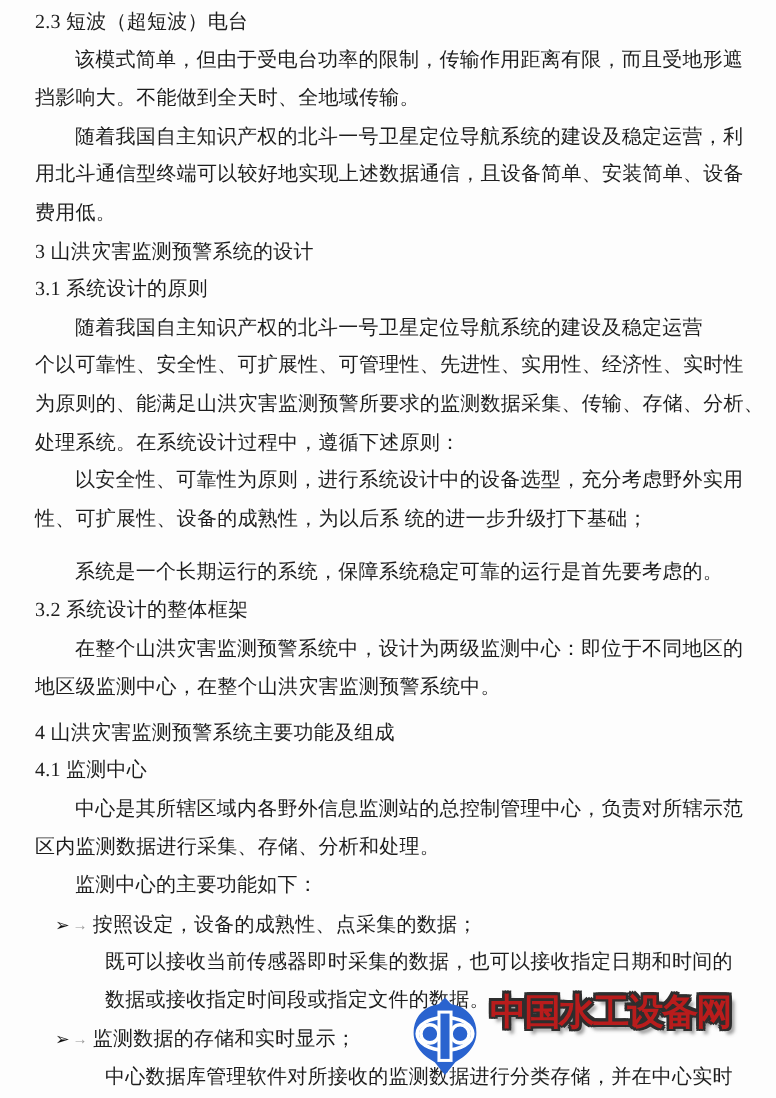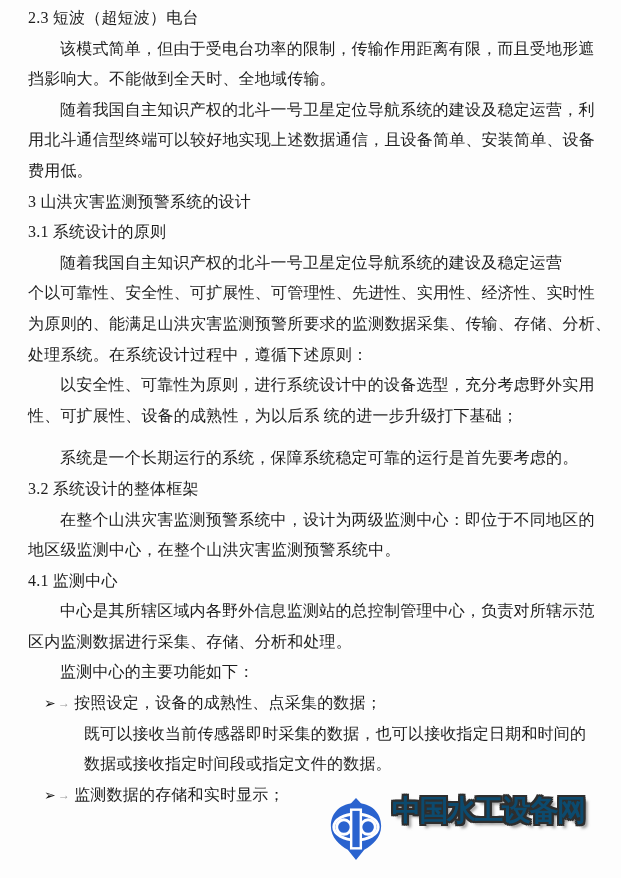--- a/index.html
+++ b/index.html
@@ -48,21 +48,21 @@
     align-items: flex-start;
   }
   .wm-logo { width: 58px; height: 66px; margin-top: 2px; flex: 0 0 auto; }
   .wm-textcol { margin-left: 7px; }
   .wm-name {
     font-family: "Liberation Sans", "DejaVu Sans", sans-serif;
     font-size: 29px;
     font-weight: bold;
     line-height: 33px;
     letter-spacing: -1.5px;
-    color: #0c4a6e;
+    color: #b91c1c;
     white-space: nowrap;
     text-shadow:
       -2px -2px 0 #2e2e2e, 2px -2px 0 #2e2e2e,
       -2px  2px 0 #2e2e2e, 2px  2px 0 #2e2e2e,
       -2px  0   0 #2e2e2e, 2px  0   0 #2e2e2e,
        0   -2px 0 #2e2e2e, 0    2px 0 #2e2e2e,
        4px  4px 3px rgba(110,110,110,0.75);
   }
   .wm-url {
     font-family: "Liberation Sans", "DejaVu Sans", sans-serif;
@@ -99,28 +99,30 @@
       <div class="line indent"><span class="line-text">随着我国自主知识产权的北斗一号卫星定位导航系统的建设及稳定运营</span></div>
       <div class="line flush"><span class="line-text">个以可靠性、安全性、可扩展性、可管理性、先进性、实用性、经济性、实时性</span></div>
       <div class="line flush"><span class="line-text">为原则的、能满足山洪灾害监测预警所要求的监测数据采集、传输、存储、分析、</span></div>
       <div class="line flush"><span class="line-text">处理系统。在系统设计过程中，遵循下述原则：</span></div>
       <div class="line indent"><span class="line-text">以安全性、可靠性为原则，进行系统设计中的设备选型，充分考虑野外实用</span></div>
       <div class="line flush"><span class="line-text">性、可扩展性、设备的成熟性，为以后系 统的进一步升级打下基础；</span></div>
       <div class="line indent" style="margin-top: 12px;"><span class="line-text">系统是一个长期运行的系统，保障系统稳定可靠的运行是首先要考虑的。</span></div>
       <div class="line heading"><span class="line-text">3.2 系统设计的整体框架</span></div>
       <div class="line indent"><span class="line-text">在整个山洪灾害监测预警系统中，设计为两级监测中心：即位于不同地区的</span></div>
       <div class="line flush"><span class="line-text">地区级监测中心，在整个山洪灾害监测预警系统中。</span></div>
+      <div class="line heading" style="margin-top: 6px;"><span class="line-text">4 山洪灾害监测预警系统主要功能及组成</span></div>
       <div class="line heading"><span class="line-text">4.1 监测中心</span></div>
       <div class="line indent"><span class="line-text">中心是其所辖区域内各野外信息监测站的总控制管理中心，负责对所辖示范</span></div>
       <div class="line flush"><span class="line-text">区内监测数据进行采集、存储、分析和处理。</span></div>
       <div class="line indent"><span class="line-text">监测中心的主要功能如下：</span></div>
       <div class="line bullet"><span class="bullet-glyph">➢</span><span class="tab-arrow">→</span><span class="line-text">按照设定，设备的成熟性、点采集的数据；</span></div>
       <div class="line sub"><span class="line-text">既可以接收当前传感器即时采集的数据，也可以接收指定日期和时间的</span></div>
       <div class="line sub"><span class="line-text">数据或接收指定时间段或指定文件的数据。</span></div>
       <div class="line bullet"><span class="bullet-glyph">➢</span><span class="tab-arrow">→</span><span class="line-text">监测数据的存储和实时显示；</span></div>
+      <div class="line sub"><span class="line-text">中心数据库管理软件对所接收的监测数据进行分类存储，并在中心实时</span></div>
     </div>
 
   <div class="watermark">
     <svg class="wm-logo" viewBox="0 0 60 66" aria-hidden="true">
       <path d="M30 1 L36.5 8 L30 15 L23.5 8 Z" fill="#2a63cf"></path>
       <path d="M30 6 C14 6 4 16 4 30 C4 42 13 50 21.5 54.5 L30 65 L38.5 54.5 C47 50 56 42 56 30 C56 16 46 6 30 6 Z" fill="#2a63cf"></path>
       <ellipse cx="30" cy="31" rx="23" ry="13.5" fill="none" stroke="#ffffff" stroke-width="3"></ellipse>
       <circle cx="17.5" cy="31" r="7.5" fill="none" stroke="#ffffff" stroke-width="3"></circle>
       <circle cx="42.5" cy="31" r="7.5" fill="none" stroke="#ffffff" stroke-width="3"></circle>
       <rect x="25" y="13" width="10" height="40" fill="#2a63cf" stroke="#ffffff" stroke-width="2.5"></rect>

